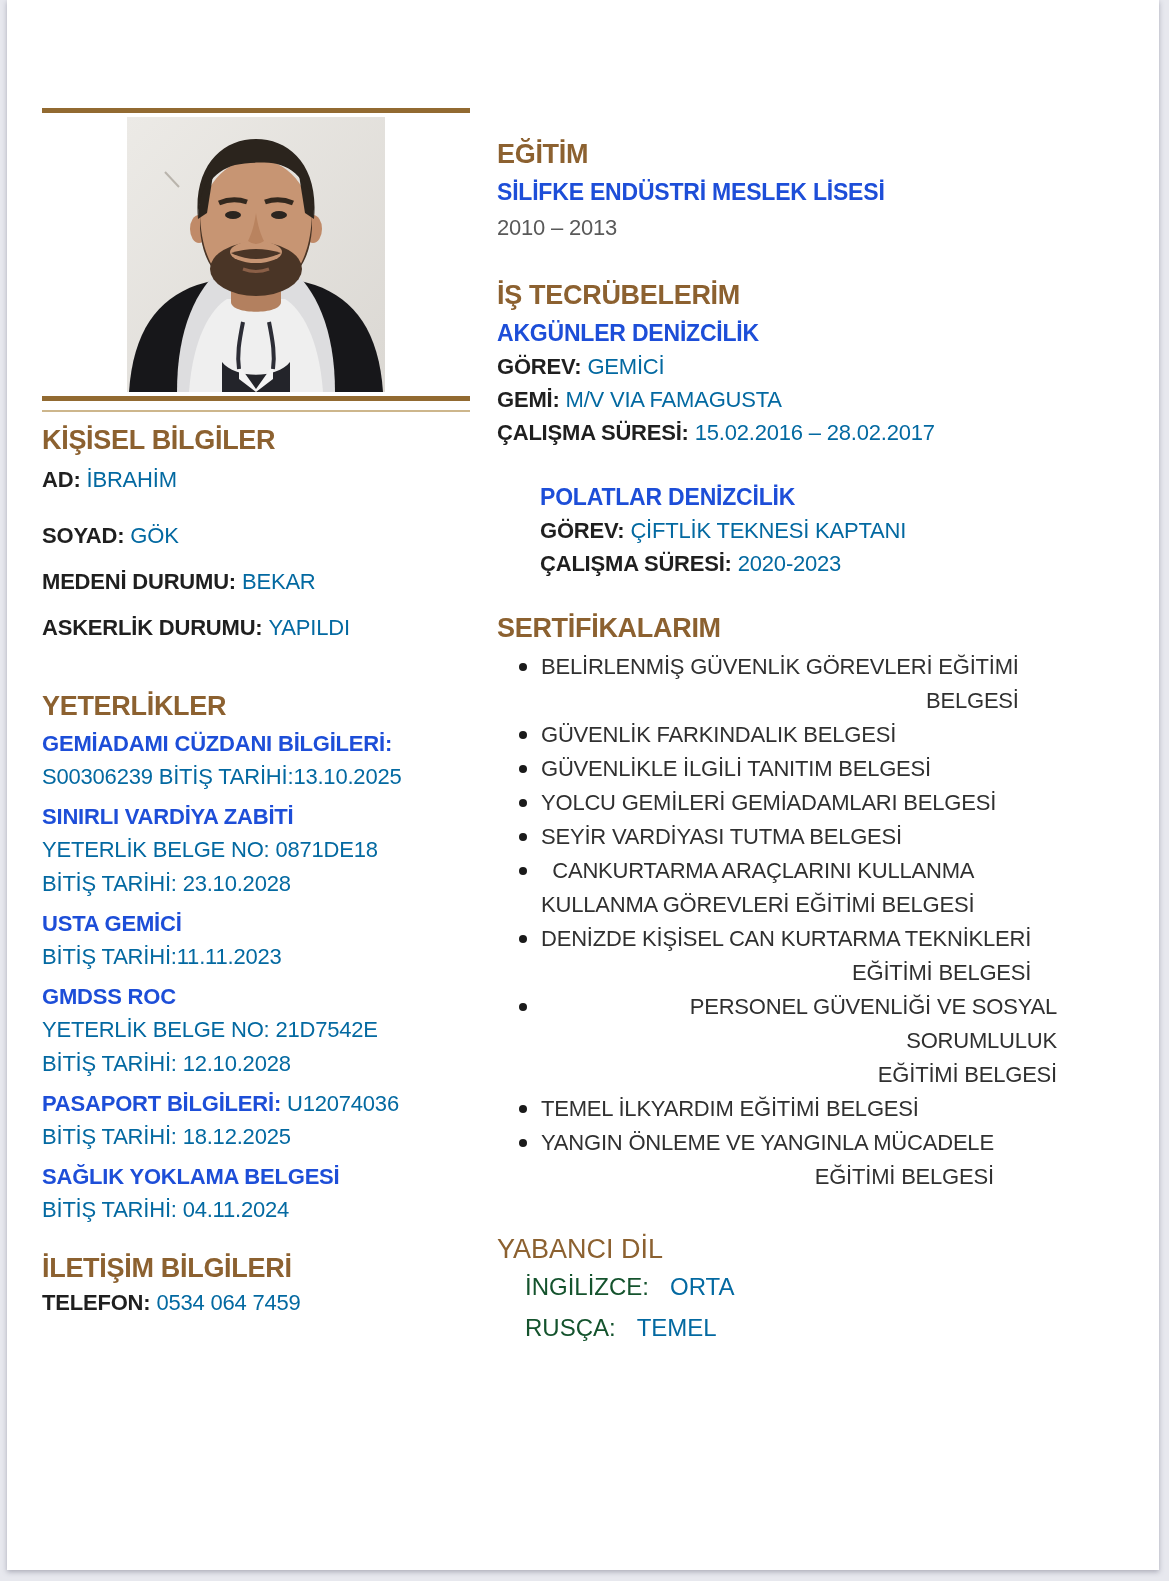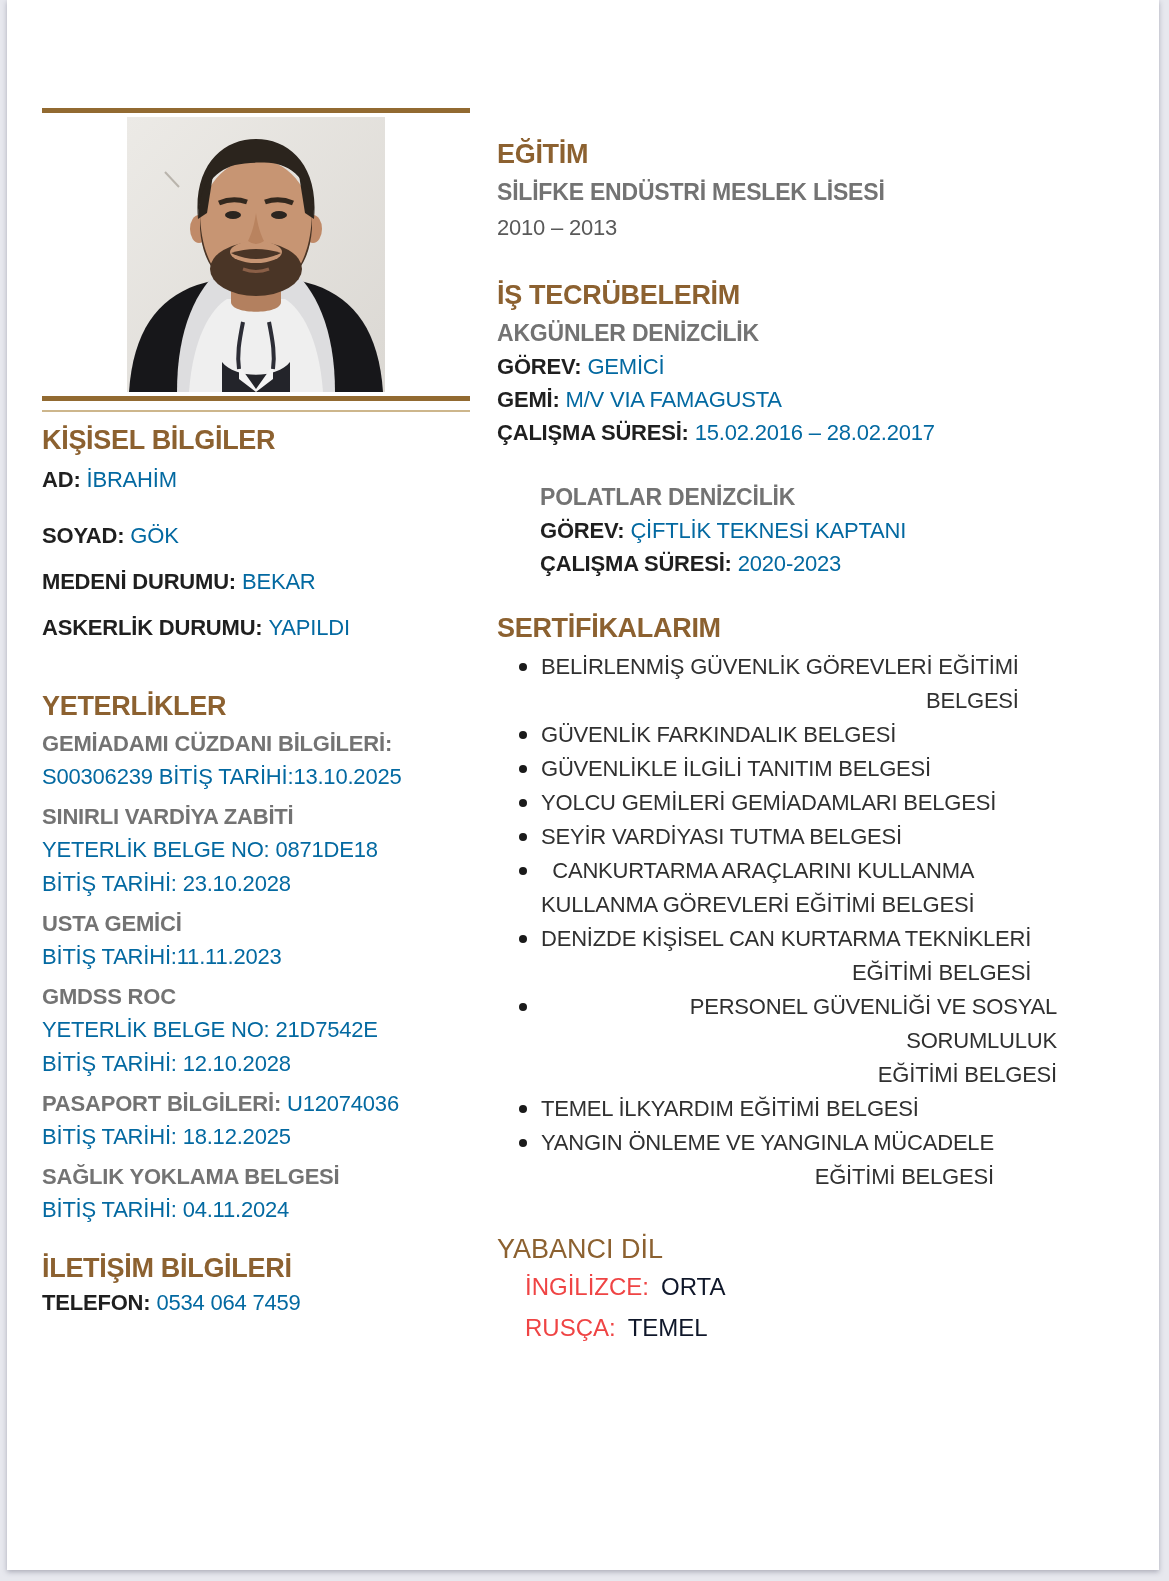--- a/index.html
+++ b/index.html
@@ -34,21 +34,21 @@
   .rule-bottom2 { margin-top:9px; }
 
   h2 {
     color:#8c6130; font-size:27px; font-weight:bold;
     letter-spacing:-0.3px; line-height:30px;
   }
   .h-personal { margin-top:13px; }
   .body-line { font-size:22px; line-height:33px; letter-spacing:-0.2px; }
   .label { font-weight:bold; color:#1f1f1f; margin-right:6px; }
   .value { color:#0369a1; }
-  .bold-line { font-weight:bold; color:#737373; }
+  .bold-line { font-weight:bold; color:#1d4ed8; }
 
   .row-ad { margin-top:8px; }
   .row-soyad { margin-top:23px; }
   .row-dogum { margin-top:25px; }
   .row-dogum-value { margin-top:4px; }
   .row-medeni { margin-top:13px; }
   .row-askerlik { margin-top:13px; }
 
   .h-yeterlikler { margin-top:47px; }
   .qual-group .q-title { margin-top:6px; }
@@ -71,22 +71,22 @@
   .cert-list { margin-top:7px; width:560px;text-align:right; }
   .cert-item { display:flex; align-items:flex-start; }
   .cert-bullet {
     flex:0 0 auto; width:8px; height:8px; border-radius:50%;
     background:#1a1a1a; margin:13px 14px 0 22px;
   }
   .cert-text { white-space:pre-line; font-size:22px; line-height:34px; color:#303030; letter-spacing:-0.2px; }
 
   .h-dil { margin-top:40px; font-weight:normal; letter-spacing:0; }
   .lang-row { margin-left:28px; margin-top:4px; font-size:24px; line-height:37px; }
-  .lang-label { color:#ef4444; margin-right:12px; }
-  .lang-value { color:#0f172a; }
+  .lang-label { color:#14532d; margin-right:21px; }
+  .lang-value { color:#0369a1; }
 </style>
 </head>
 <body>
 
 <div class="page">
 
   <div class="col-left">
 
     <div class="rule-thick rule-top"></div>
 

